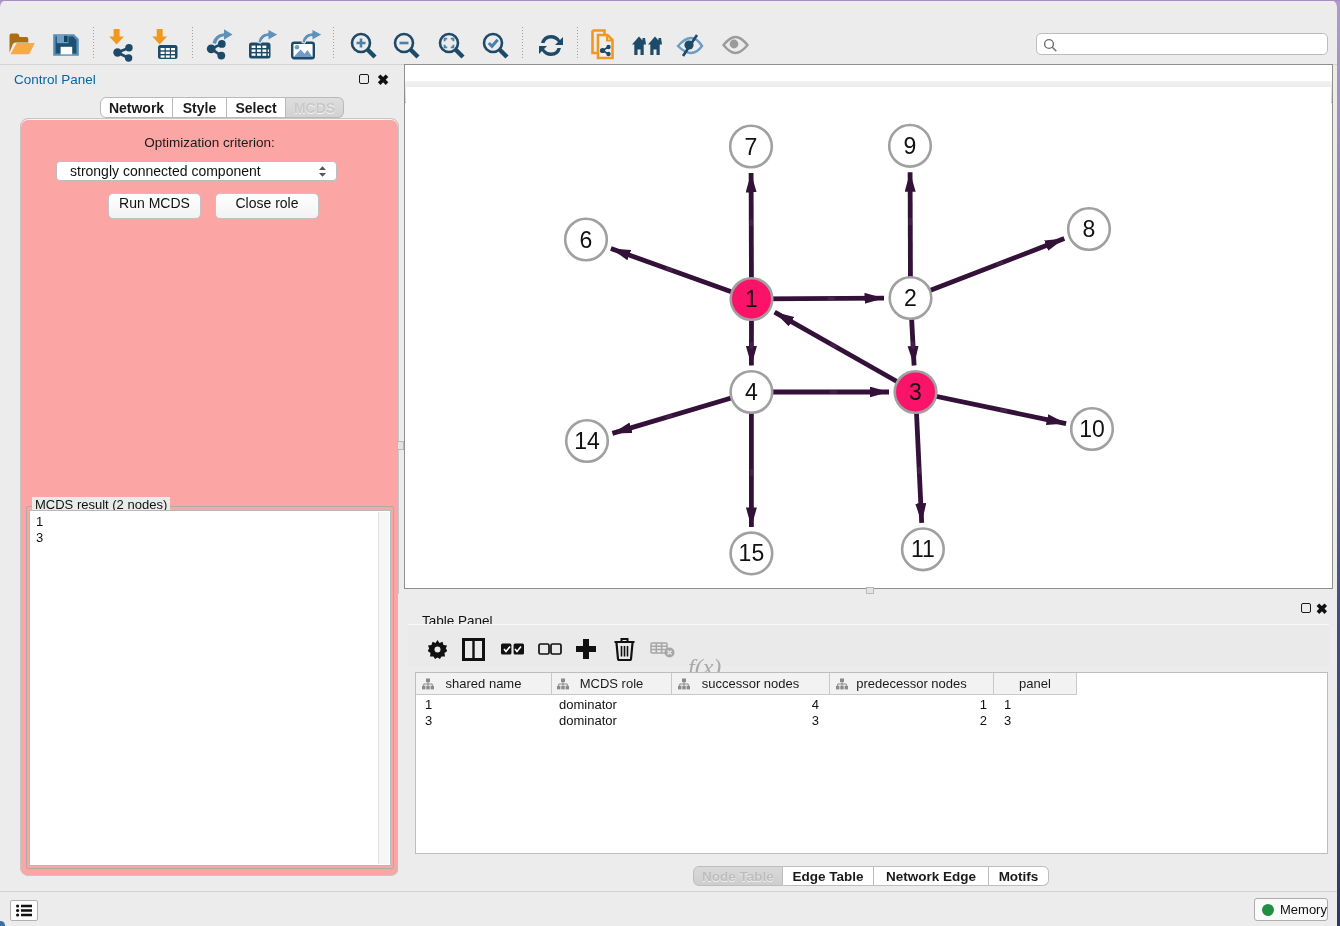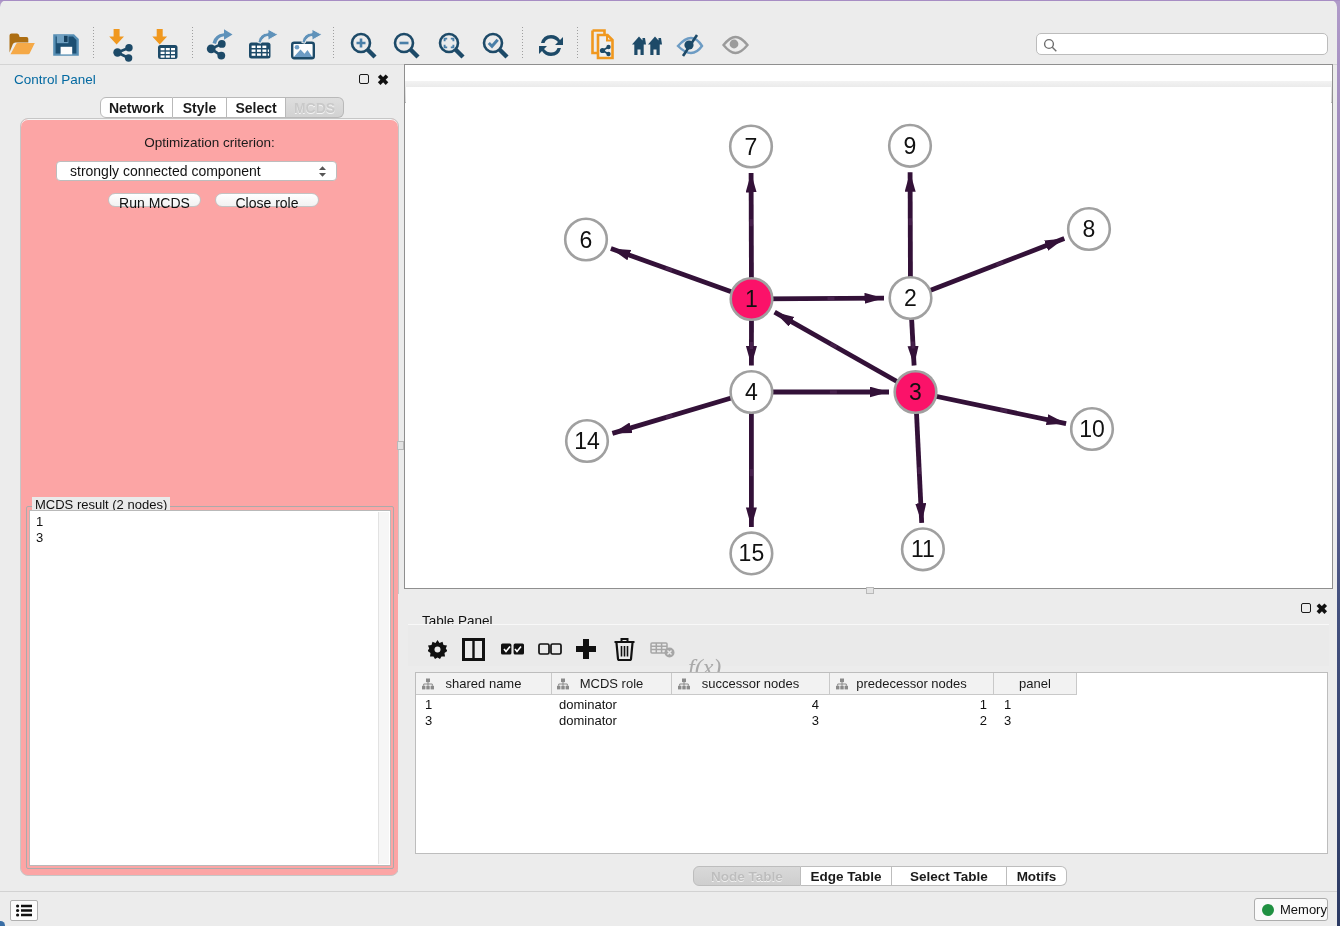--- a/index.html
+++ b/index.html
@@ -20,21 +20,21 @@
 #cphead { position:absolute; left:14px; top:6px; font-size:13.5px; color:#0369a1; }
 .winbtn-sq { position:absolute; width:10px; height:10px; border:1.6px solid #1a1a1a; border-radius:2px; }
 .winbtn-x { position:absolute; font-size:14.5px; font-weight:bold; color:#111; line-height:14px; }
 #tabs { position:absolute; left:64px; top:31px; height:21px; display:flex; font-size:14px; font-weight:bold;margin-left:36px; }
 .tab { background:#fff; border:1px solid #b9b9b9; border-left:none; color:#1a1a1a; text-align:center; line-height:20px; }
 .tab.first { border-left:1px solid #b9b9b9; border-radius:6px 0 0 6px; }
 .tab.sel { background:linear-gradient(#dedede,#d2d2d2); color:#c9c9c9; text-shadow:0 1px 0 #f4f4f4; border-radius:0 6px 6px 0; }
 #cpcontent { position:absolute; left:20px; top:52px; width:379px; bottom:15px; background:#fca5a5; border:1px solid #c6c6c6; border-radius:8px; box-shadow:inset 0 1px 0 #f5f5f5; }
 #optlabel { position:absolute; left:0; right:0; top:16px; text-align:center; font-size:13.5px; color:#1a1a1a; }
 #combo { position:absolute; left:35px; top:42px; width:281px; height:20px; background:#fff; border:1px solid #bdbdbd; border-radius:4px; font-size:14px; color:#111; line-height:18px; padding-left:13px; }
-.btn { position:absolute; top:74px; height:14px; background:linear-gradient(#ffffff,#f2f2f2); border:1px solid #c3c3c3; border-radius:10px; font-size:14px; color:#111; text-align:center; line-height:19px; }
+.btn { position:absolute; top:74px; height:26px; background:linear-gradient(#ffffff,#f2f2f2); border:1px solid #c3c3c3; border-radius:5px; font-size:14px; color:#111; text-align:center; line-height:19px; }
 #mcdsgroup { position:absolute; left:5px; top:387px; width:368px; height:363px; border:1px solid #ababab; border-radius:2px; }
 #mcdstitle { position:absolute; left:5px; top:-10px; background:#eaeaea; padding:0 3px; font-size:13px; color:#111; }
 #mcdsarea { position:absolute; left:2px; top:3px; right:2px; bottom:2px; background:#fff; border:1px solid #b9b9b9; font-size:13px; color:#111; line-height:16px; padding:3px 0 0 6px; }
 #mcdsscroll { position:absolute; right:1px; top:1px; bottom:1px; width:11px; background:#f6f6f6; border-left:1px solid #e2e2e2; }
 
 #netwin { position:absolute; left:404px; top:64px; width:929px; height:525px; border:1px solid #8f8f8f; background:#fff; }
 #nettitle { position:absolute; left:0; top:0; right:0; height:22px; background:linear-gradient(#f3f3f3,#d6d6d6); border-bottom:1px solid #b3b3b3;margin-top:16px; }
 .light { position:absolute; top:5.5px; width:11px; height:11px; border-radius:50%; }
 #nettitletext { position:absolute; left:0; right:0; top:4px; text-align:center; font-size:13px; font-weight:bold; color:#111; }
 #netcanvas { position:absolute; left:1px; top:22px; width:925px; height:500px; background:#fff; }
@@ -365,23 +365,23 @@
       <div class="td" style="left:143px; top:24px;">dominator</div>
       <div class="td" style="left:143px; top:40px;">dominator</div>
       <div class="td" style="left:256px; top:24px; width:147px; text-align:right;">4</div>
       <div class="td" style="left:256px; top:40px; width:147px; text-align:right;">3</div>
       <div class="td" style="left:414px; top:24px; width:157px; text-align:right;">1</div>
       <div class="td" style="left:414px; top:40px; width:157px; text-align:right;">2</div>
       <div class="td" style="left:588px; top:24px;">1</div>
       <div class="td" style="left:588px; top:40px;">3</div>
     </div>
     <div id="btabs">
-      <div class="btab" style="width:108px; background:linear-gradient(#d9d9d9,#cecece); color:#bdbdbd; text-shadow:0 1px 0 #f2f2f2; border-left:1px solid #bdbdbd; border-radius:6px 0 0 6px;">Node Table</div>
+      <div class="btab" style="width:90px; background:linear-gradient(#d9d9d9,#cecece); color:#bdbdbd; text-shadow:0 1px 0 #f2f2f2; border-left:1px solid #bdbdbd; border-radius:6px 0 0 6px;">Node Table</div>
       <div class="btab" style="width:91px;">Edge Table</div>
-      <div class="btab" style="width:115px;">Select Table</div>
+      <div class="btab" style="width:115px;">Network Edge</div>
       <div class="btab" style="width:60px; border-radius:0 6px 6px 0;">Motifs</div>
     </div>
   </div>
   <div id="statusbar">
     <div id="listbtn">
       <svg class="abs" style="left:5px;top:3px;" width="16" height="13" viewBox="0 0 16 13">
         <circle cx="1.6" cy="2" r="1.6" fill="#111"></circle>
           <circle cx="1.6" cy="6.5" r="1.6" fill="#111"></circle>
           <circle cx="1.6" cy="11" r="1.6" fill="#111"></circle>
         <path d="M5 2 L16 2 M5 6.5 L16 6.5 M5 11 L16 11" stroke="#111" stroke-width="2.6"></path>

